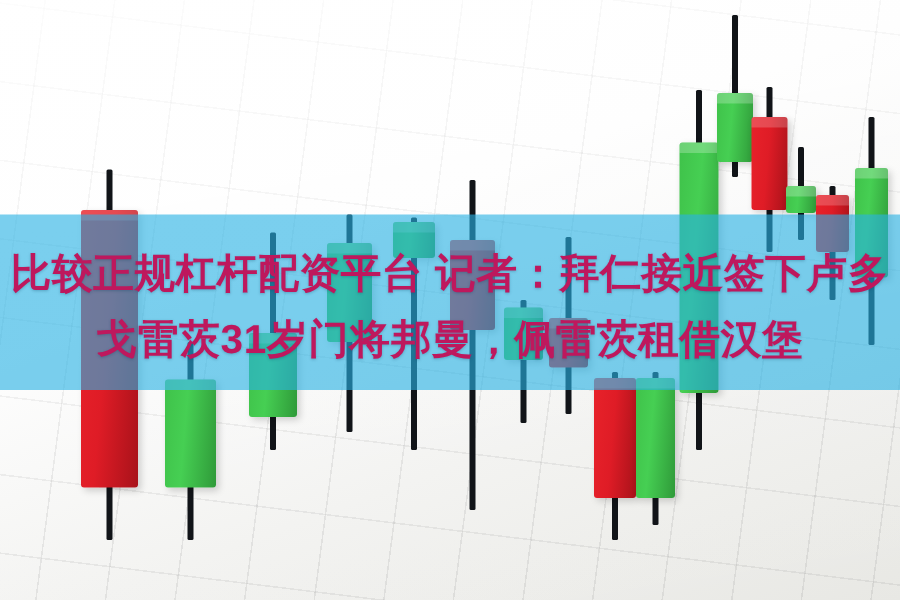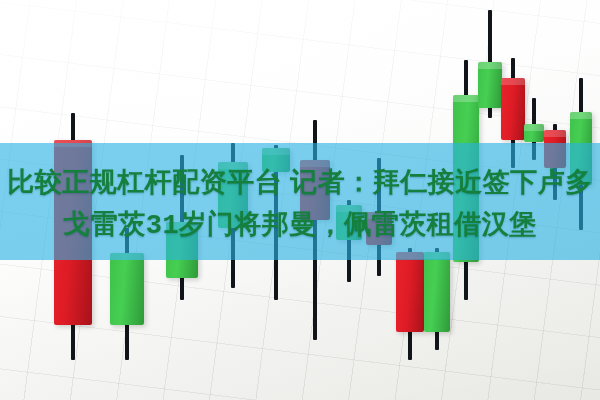--- a/index.html
+++ b/index.html
@@ -87,31 +87,31 @@
     top:143px; height:117px;
     background:rgba(41,177,227,.62);
     mix-blend-mode:normal;
   }
 
   
   #headline {
     position:absolute; left:0; right:0;
     top:160px;
     text-align:center;
-    color:#15803d;
+    color:#be185d;
     font-size:27px;
     font-weight:bold;
     line-height:44px;
     letter-spacing:.5px;
     text-shadow:0 1px 2px rgba(0,60,90,.28);
     white-space:nowrap;
   }
   #headline .line { display:block; }
   #headline .line-1 { padding:0 6px; }
-  #headline .line-2 { padding:0 0;font-family:Liberation Mono, monospace; }
+  #headline .line-2 { padding:0 0; }
 </style>
 </head>
 <body>
 
 <div id="banner">
 
   <div id="chart-bg">
     <div id="grid-v"></div>
     <div id="grid-h"></div>
     <div id="grid-fade"></div>

